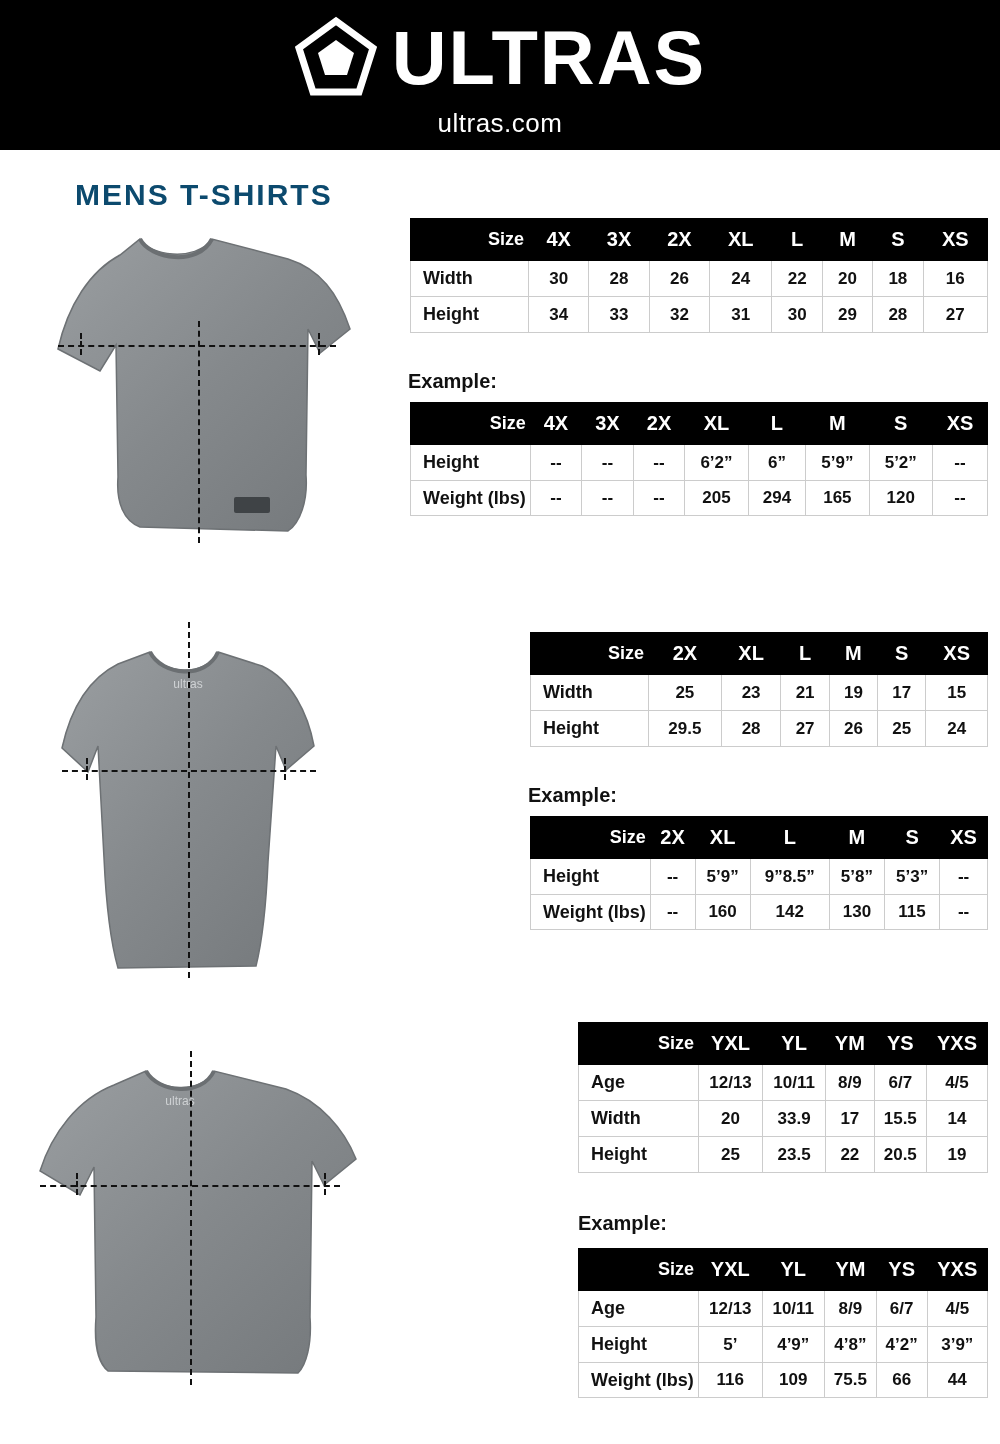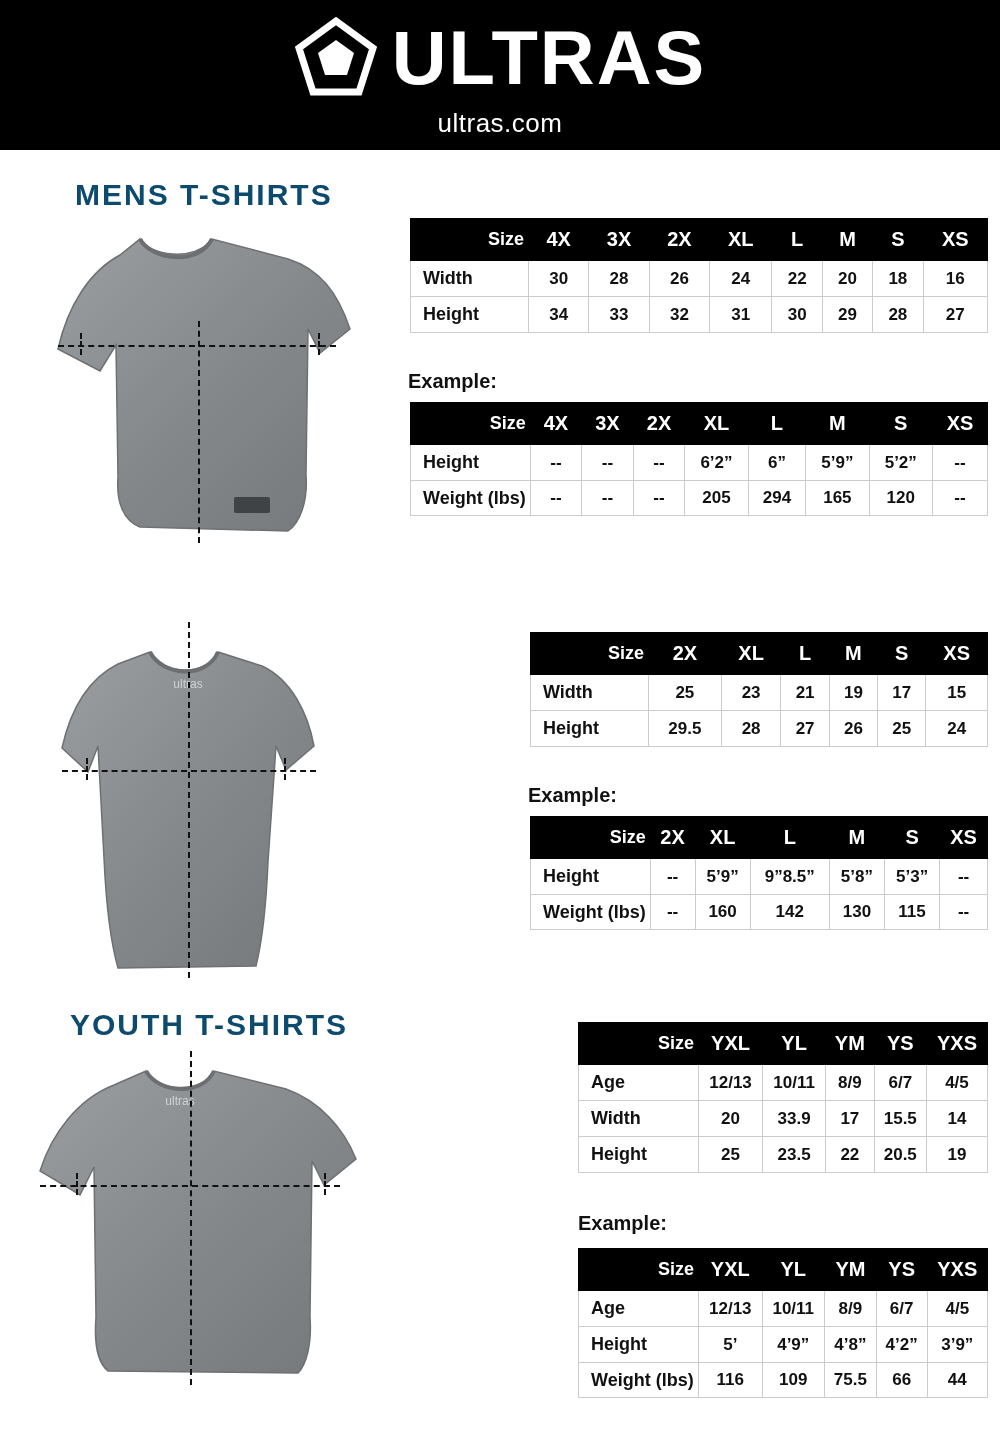--- a/index.html
+++ b/index.html
@@ -332,21 +332,20 @@
         <td>--</td>
         <td>160</td>
         <td>142</td>
         <td>130</td>
         <td>115</td>
         <td>--</td>
       </tr>
     </tbody>
   </table>
 
-  <div class="sec-title" style="left:70px; top:1008px;">YOUTH  T-SHIRTS</div>
 
   <div class="shirt" style="left:18px; top:1055px; width:360px; height:330px;">
     <svg width="360" height="330" viewBox="0 0 360 330">
       <defs>
         <linearGradient id="gy" x1="0" y1="0" x2="1" y2="1">
           <stop offset="0%" stop-color="#9a9ea1"></stop>
           <stop offset="50%" stop-color="#85898c"></stop>
           <stop offset="100%" stop-color="#74787b"></stop>
         </linearGradient>
       </defs>

